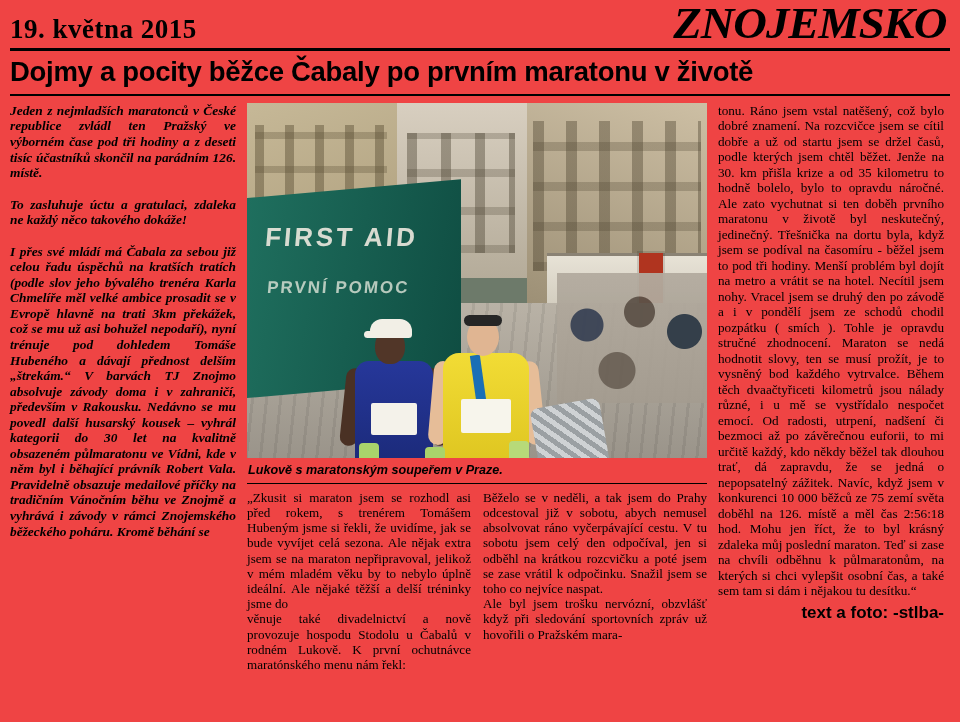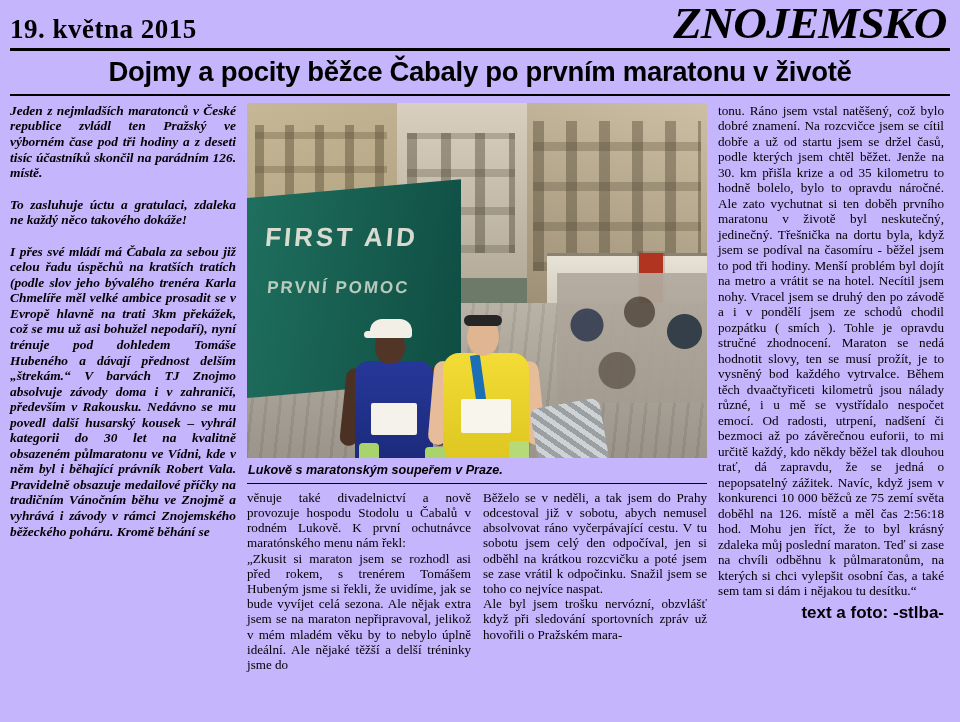--- a/index.html
+++ b/index.html
@@ -11,21 +11,21 @@
     width: 960px;
     height: 722px;
     font-family: "Liberation Serif", serif;
     color: #000;
     overflow: hidden;
   }
   .page {
     position: relative;
     width: 960px;
     height: 722px;
-    background: #c4b5fd;
+    background: #ef4444;
     box-sizing: border-box;
     padding: 0 10px;
   }
 
   
   .masthead {
     position: relative;
     height: 46px;
     display: flex;
     align-items: flex-end;
@@ -53,21 +53,20 @@
     padding-bottom: 0px;
     padding-right: 4px;
   }
 
   
   .headline-wrap {
     border-bottom: 2px solid #000;
     padding: 7px 0 7px 0;
   }
   .headline {
-    text-align: center;
     font-family: "Liberation Sans", sans-serif;
     font-weight: bold;
     font-size: 27.5px;
     line-height: 1.05;
     letter-spacing: -0.3px;
     white-space: nowrap;
   }
 
   
   .content {
@@ -310,22 +309,22 @@
         <div class="foil"></div>
         <div class="bottle-a"></div>
         <div class="bottle-b"></div>
         <div class="bottle-c"></div>
       </div>
 
       <div class="photo-caption">Lukově s maratonským soupeřem v Praze.</div>
 
       <div class="two-sub">
         <div class="sub">
+          <p>„Zkusit si maraton jsem se rozhodl asi před rokem, s trenérem Tomášem Hubeným jsme si řekli, že uvidíme, jak se bude vyvíjet celá sezona. Ale nějak extra jsem se na maraton nepřipravoval, jelikož v mém mladém věku by to nebylo úplně ideální. Ale nějaké těžší a delší tréninky jsme do</p>
           <p>věnuje také divadelnictví a nově provozuje hospodu Stodolu u Čabalů v rodném Lukově. K první ochutnávce maratónského menu nám řekl:</p>
-          <p>„Zkusit si maraton jsem se rozhodl asi před rokem, s trenérem Tomášem Hubeným jsme si řekli, že uvidíme, jak se bude vyvíjet celá sezona. Ale nějak extra jsem se na maraton nepřipravoval, jelikož v mém mladém věku by to nebylo úplně ideální. Ale nějaké těžší a delší tréninky jsme do</p>
         </div>
         <div class="sub">
           <p>Běželo se v neděli, a tak jsem do Prahy odcestoval již v sobotu, abych nemusel absolvovat ráno vyčerpávající cestu. V tu sobotu jsem celý den odpočíval, jen si odběhl na krátkou rozcvičku a poté jsem se zase vrátil k odpočinku. Snažil jsem se toho co nejvíce naspat.</p>
           <p>Ale byl jsem trošku nervózní, obzvlášť když při sledování sportovních zpráv už hovořili o Pražském mara-</p>
         </div>
       </div>
     </div>
 
     <div class="col right">
       <p>tonu. Ráno jsem vstal natěšený, což bylo dobré znamení. Na rozcvičce jsem se cítil dobře a už od startu jsem se držel časů, podle kterých jsem chtěl běžet. Jenže na 30. km přišla krize a od 35 kilometru to hodně bolelo, bylo to opravdu náročné. Ale zato vychutnat si ten doběh prvního maratonu v životě byl neskutečný, jedinečný. Třešnička na dortu byla, když jsem se podíval na časomíru - běžel jsem to pod tři hodiny. Menší problém byl dojít na metro a vrátit se na hotel. Necítil jsem nohy. Vracel jsem se druhý den po závodě a i v pondělí jsem ze schodů chodil pozpátku ( smích ). Tohle je opravdu stručné zhodnocení. Maraton se nedá hodnotit slovy, ten se musí prožít, je to vysněný bod každého vytrvalce. Během těch dvaačtyřiceti kilometrů jsou nálady různé, i u mě se vystřídalo nespočet emocí. Od radosti, utrpení, nadšení či bezmoci až po závěrečnou euforii, to mi určitě každý, kdo někdy běžel tak dlouhou trať, dá zapravdu, že se jedná o nepopsatelný zážitek. Navíc, když jsem v konkurenci 10 000 běžců ze 75 zemí světa doběhl na 126. místě a měl čas 2:56:18 hod. Mohu jen říct, že to byl krásný zdaleka můj poslední maraton. Teď si zase na chvíli odběhnu k půlmaratonům, na kterých si chci vylepšit osobní čas, a také sem tam si dám i nějakou tu desítku.“</p>

